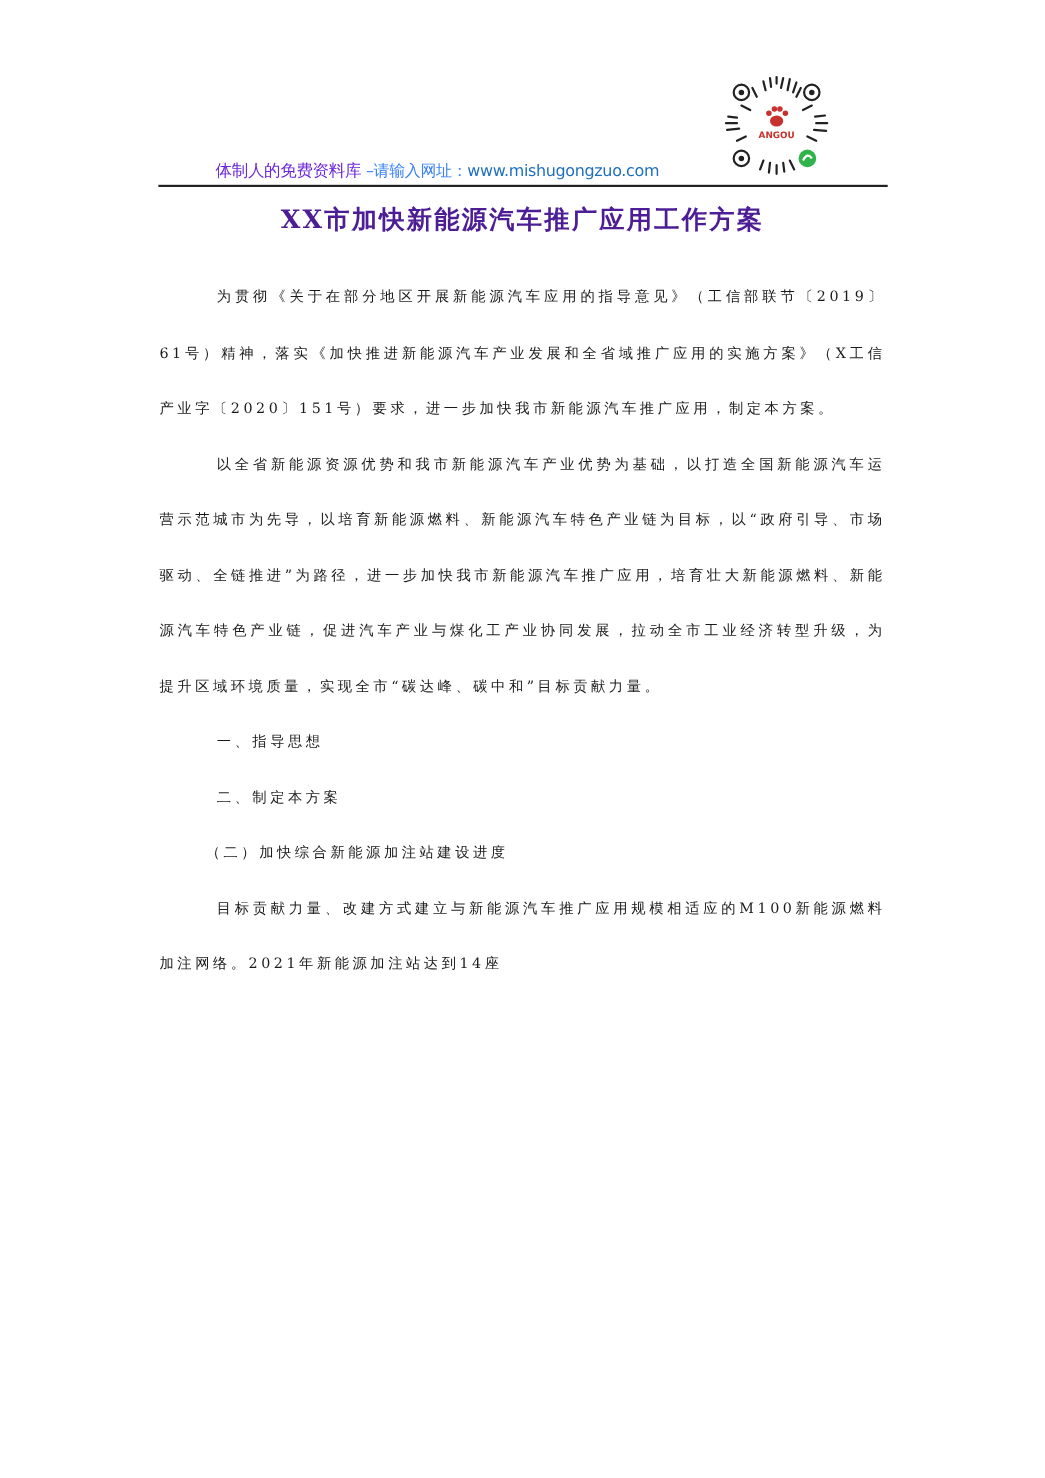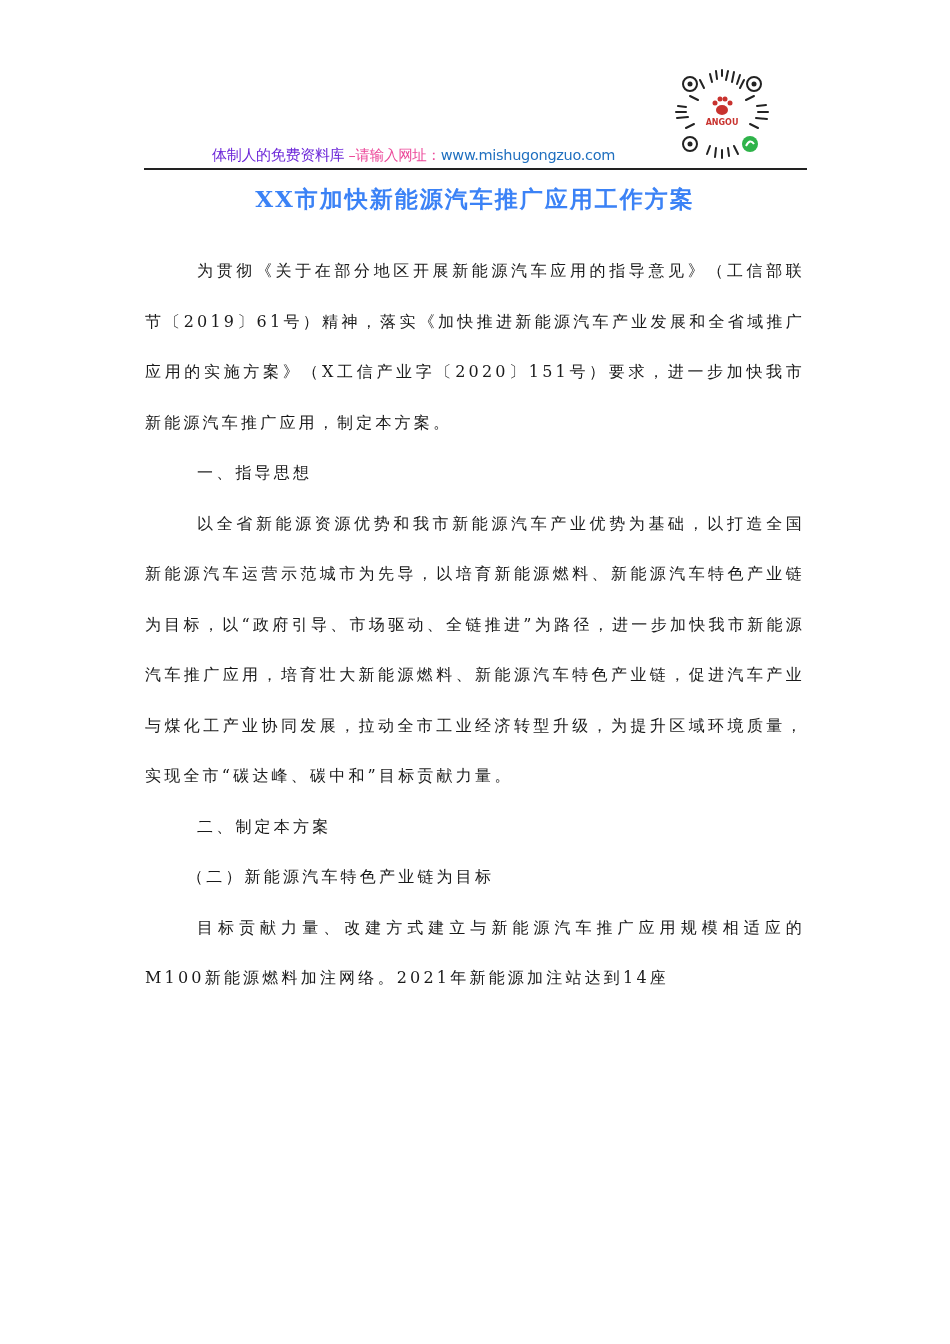--- a/index.html
+++ b/index.html
@@ -1,30 +1,30 @@
 <!DOCTYPE html>
 <html><head>
 <meta charset="utf-8">
 <style>
   html, body { margin:0; padding:0; background:#ffffff; }
   body { width:950px; height:1344px; position:relative; overflow:hidden;
          font-family:"DejaVu Serif", serif; color:#1a1a1a; }
-  .header { position:absolute; left:160px; top:60px; width:663px; height:110px; }
+  .header { position:absolute; left:144px; top:60px; width:663px; height:110px; }
   .header-text { position:absolute; left:52px; top:86px; font-family:"DejaVu Sans", sans-serif;
                  font-size:14.5px; white-space:nowrap; letter-spacing:-0.3px; }
   .header-text .red { color:#6d28d9; font-size:15px; }
-  .header-text .dark { color:#ec4899;margin-top:18px; }
+  .header-text .dark { color:#3b82f6;margin-top:18px; }
   .header-text .blue { color:#1f6fbf; }
   .rule { position:absolute; left:144px; top:168px; width:663px; height:2px; background:#222; }
   .qr { position:absolute; left:656px; top:66px; width:100px; height:96px; }
   .title { position:absolute; left:0; width:950px; top:184px; text-align:center;
-           font-size:23px; font-weight:bold; letter-spacing:2px; color:#3b82f6;
+           font-size:23px; font-weight:bold; letter-spacing:2px; color:#4c1d95;
            font-family:"DejaVu Serif", serif; }
   .body-text { position:absolute; left:145px; top:246px; width:660px; }
-  .p { font-size:16px; line-height:50.5px; letter-spacing:3.2px; margin:0; color:#1a1a1a;
+  .p { font-size:13px; line-height:50.5px; letter-spacing:3.2px; margin:0; color:#1a1a1a;
        text-align:justify; }
   .indent { text-indent:52px; }
 </style>
 </head>
 <body>
 
 <div class="header">
   <svg class="qr" viewBox="0 0 100 96" style="position:absolute;left:512px;top:6px;width:100px;height:96px;">
     <g stroke="#222" stroke-width="2" stroke-linecap="round">
       <line x1="50" y1="4" x2="50" y2="10"></line>
@@ -75,18 +75,18 @@
   <div class="header-text">
     <span class="red">体制人的免费资料库</span><span class="dark"> –请输入网址：</span><span class="blue">www.mishugongzuo.com</span>
   </div>
 </div>
 <div class="rule"></div>
 
 <div class="title">XX市加快新能源汽车推广应用工作方案</div>
 
 <div class="body-text">
   <p class="p indent">为贯彻《关于在部分地区开展新能源汽车应用的指导意见》（工信部联节〔2019〕61号）精神，落实《加快推进新能源汽车产业发展和全省域推广应用的实施方案》（X工信产业字〔2020〕151号）要求，进一步加快我市新能源汽车推广应用，制定本方案。</p>
+  <p class="p indent">以全省新能源资源优势和我市新能源汽车产业优势为基础，以打造全国新能源汽车运营示范城市为先导，以培育新能源燃料、新能源汽车特色产业链为目标，以“政府引导、市场驱动、全链推进”为路径，进一步加快我市新能源汽车推广应用，培育壮大新能源燃料、新能源汽车特色产业链，促进汽车产业与煤化工产业协同发展，拉动全市工业经济转型升级，为提升区域环境质量，实现全市“碳达峰、碳中和”目标贡献力量。</p>
   <p class="p indent">一、指导思想</p>
-  <p class="p indent">以全省新能源资源优势和我市新能源汽车产业优势为基础，以打造全国新能源汽车运营示范城市为先导，以培育新能源燃料、新能源汽车特色产业链为目标，以“政府引导、市场驱动、全链推进”为路径，进一步加快我市新能源汽车推广应用，培育壮大新能源燃料、新能源汽车特色产业链，促进汽车产业与煤化工产业协同发展，拉动全市工业经济转型升级，为提升区域环境质量，实现全市“碳达峰、碳中和”目标贡献力量。</p>
   <p class="p indent">二、制定本方案</p>
-  <p class="p indent" style="text-indent:42px;">（二）新能源汽车特色产业链为目标</p>
+  <p class="p indent" style="text-indent:42px;">（二）加快综合新能源加注站建设进度</p>
   <p class="p indent">目标贡献力量、改建方式建立与新能源汽车推广应用规模相适应的M100新能源燃料加注网络。2021年新能源加注站达到14座</p>
 </div>
 
 </body></html>

